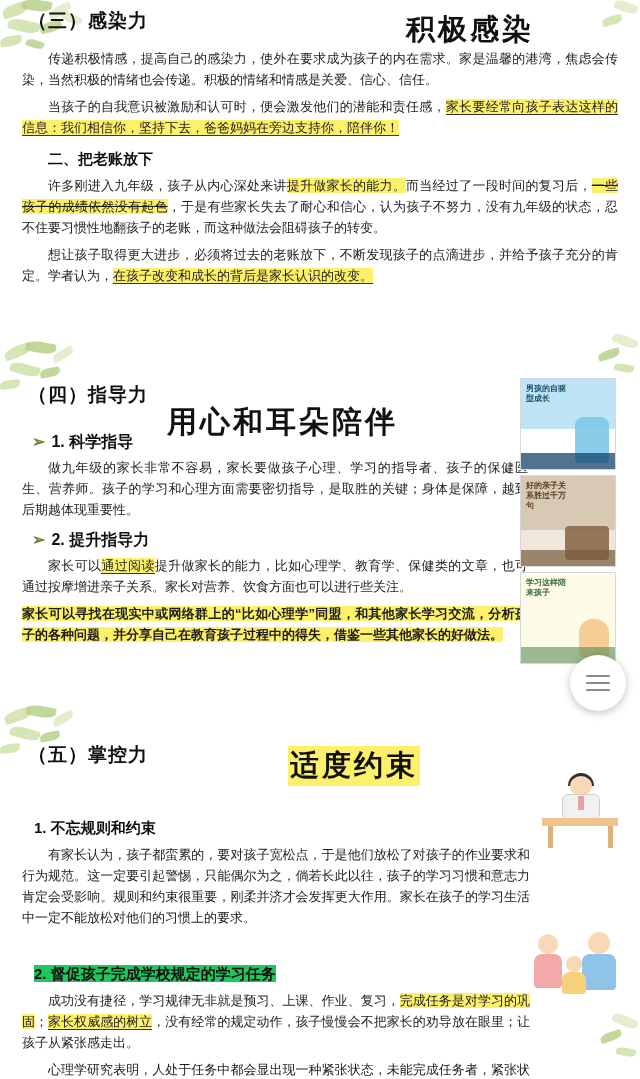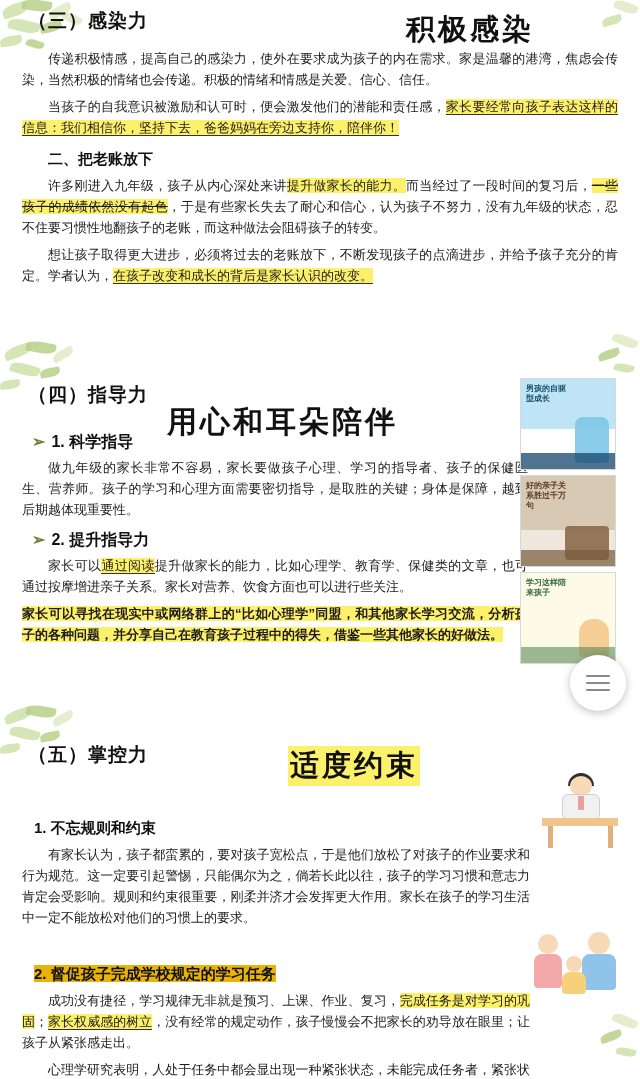--- a/index.html
+++ b/index.html
@@ -70,21 +70,21 @@
     font-size: 15px;
     font-weight: bold;
     margin: 12px 0 6px 0;
     padding-left: 26px;
     color: #111;
   }
   h3.sub.num {
     padding-left: 12px;
     margin-top: 37px;
   }
-  h3.sub .mark-yellow { background: #eab308; }
+  h3.sub .mark-yellow { background: #22c55e; }
 
   p.body {
     font-size: 13px;
     line-height: 21px;
     margin: 0 0 6px 0;
     text-indent: 26px;
     text-align: justify;
     color: #1c1c1c;
   }
   p.body.noind { text-indent: 0; }

